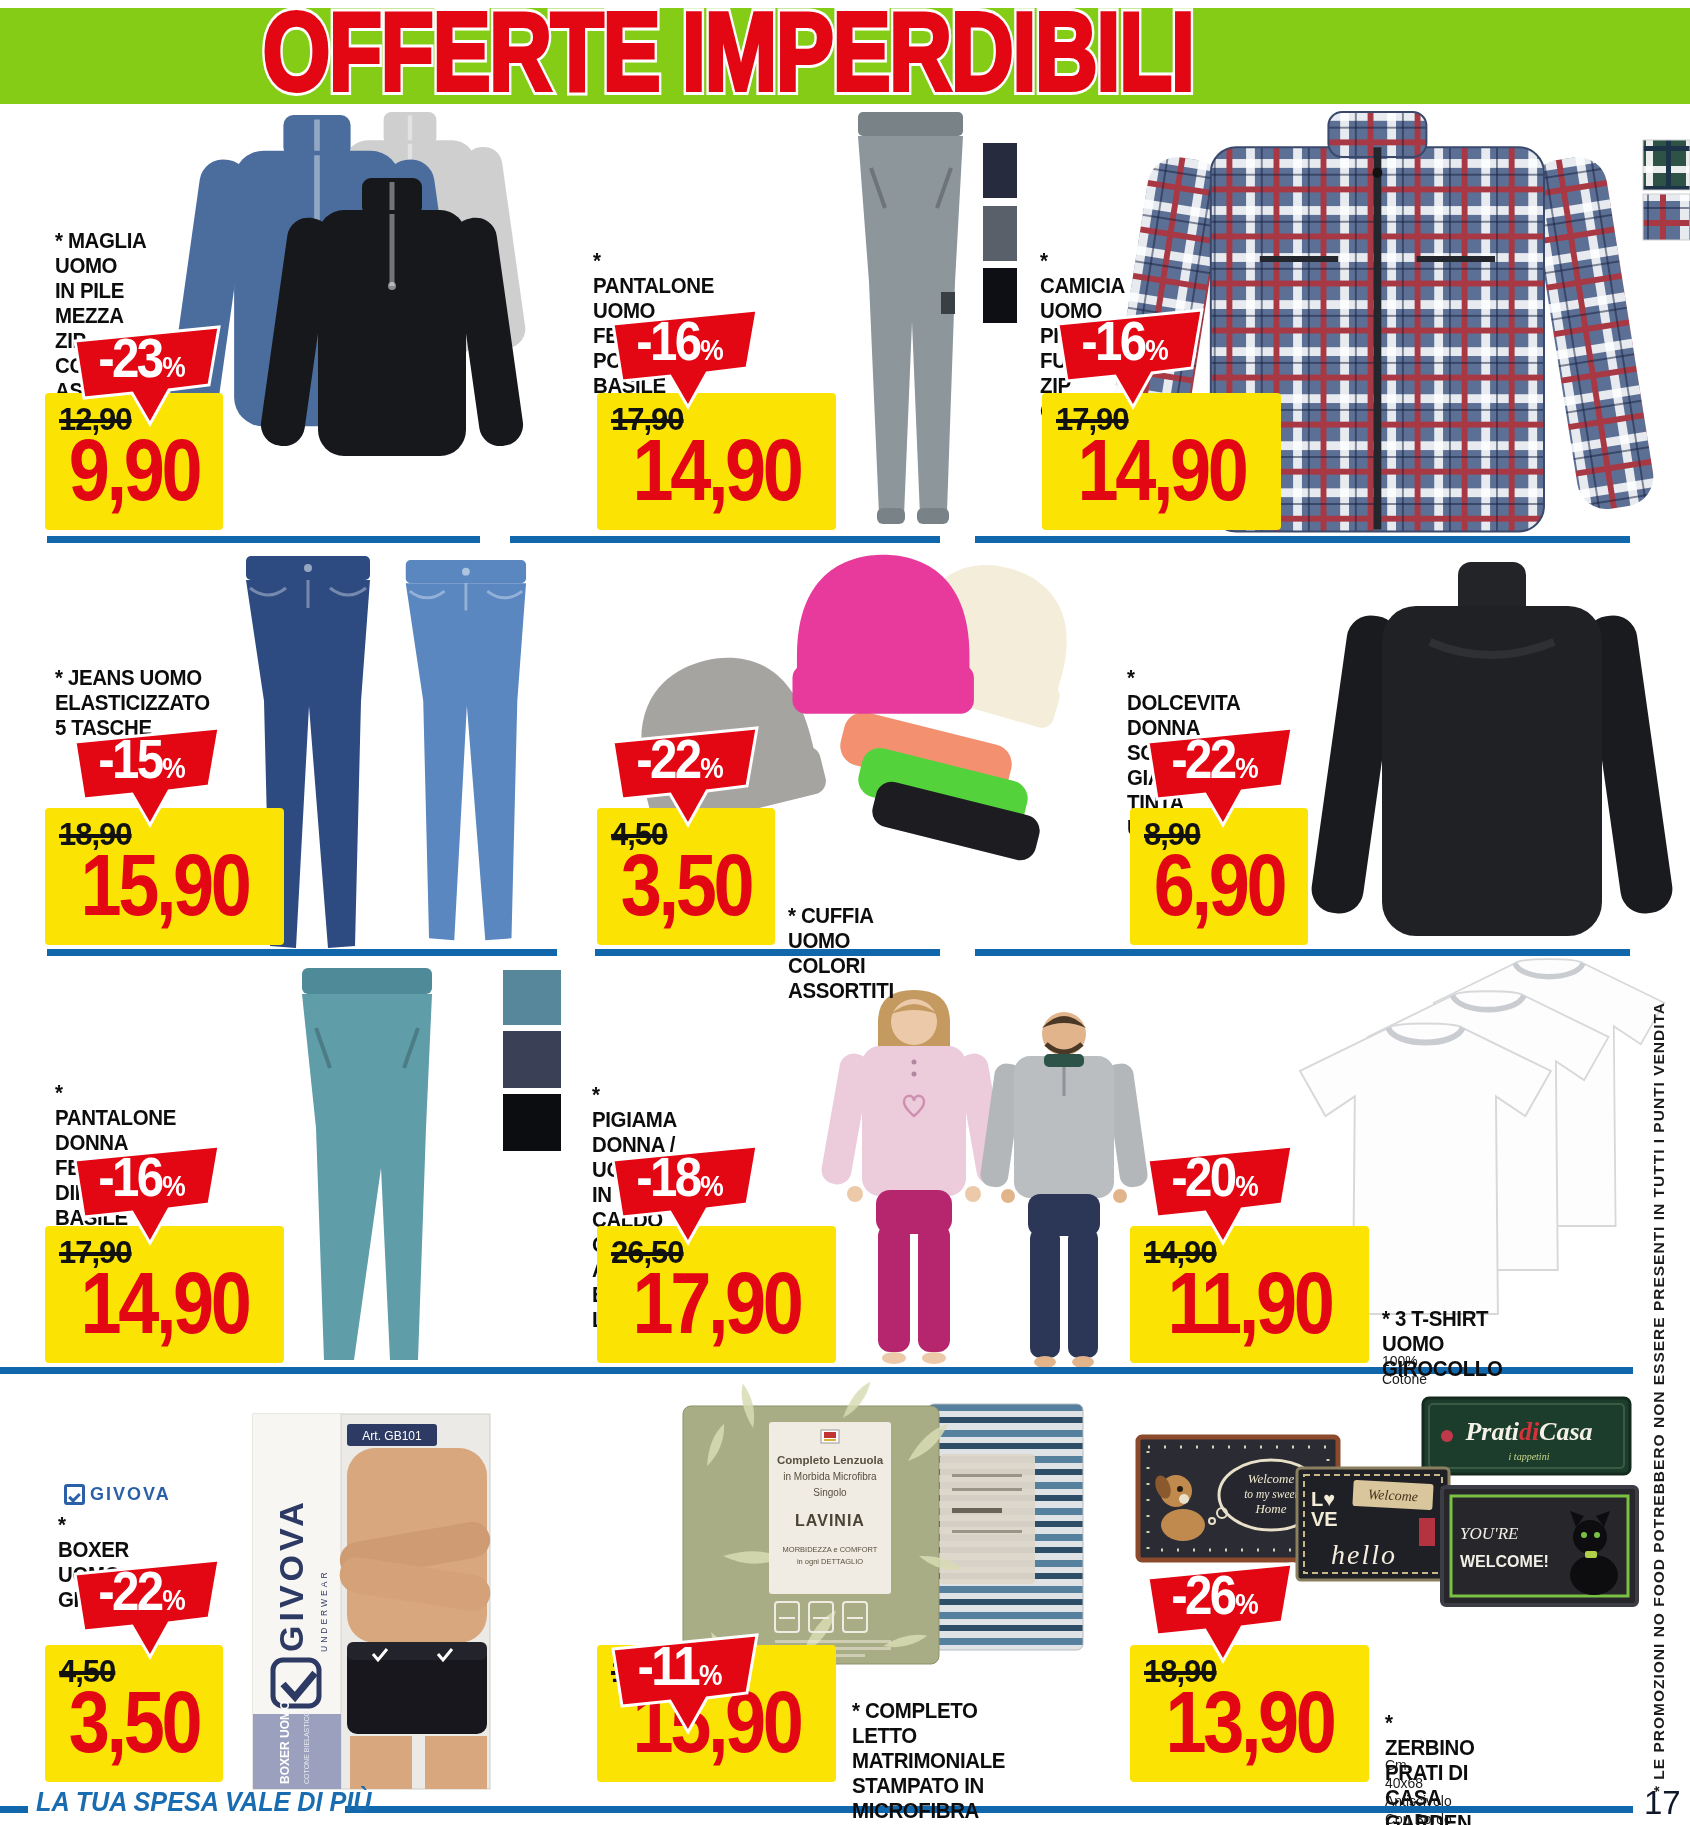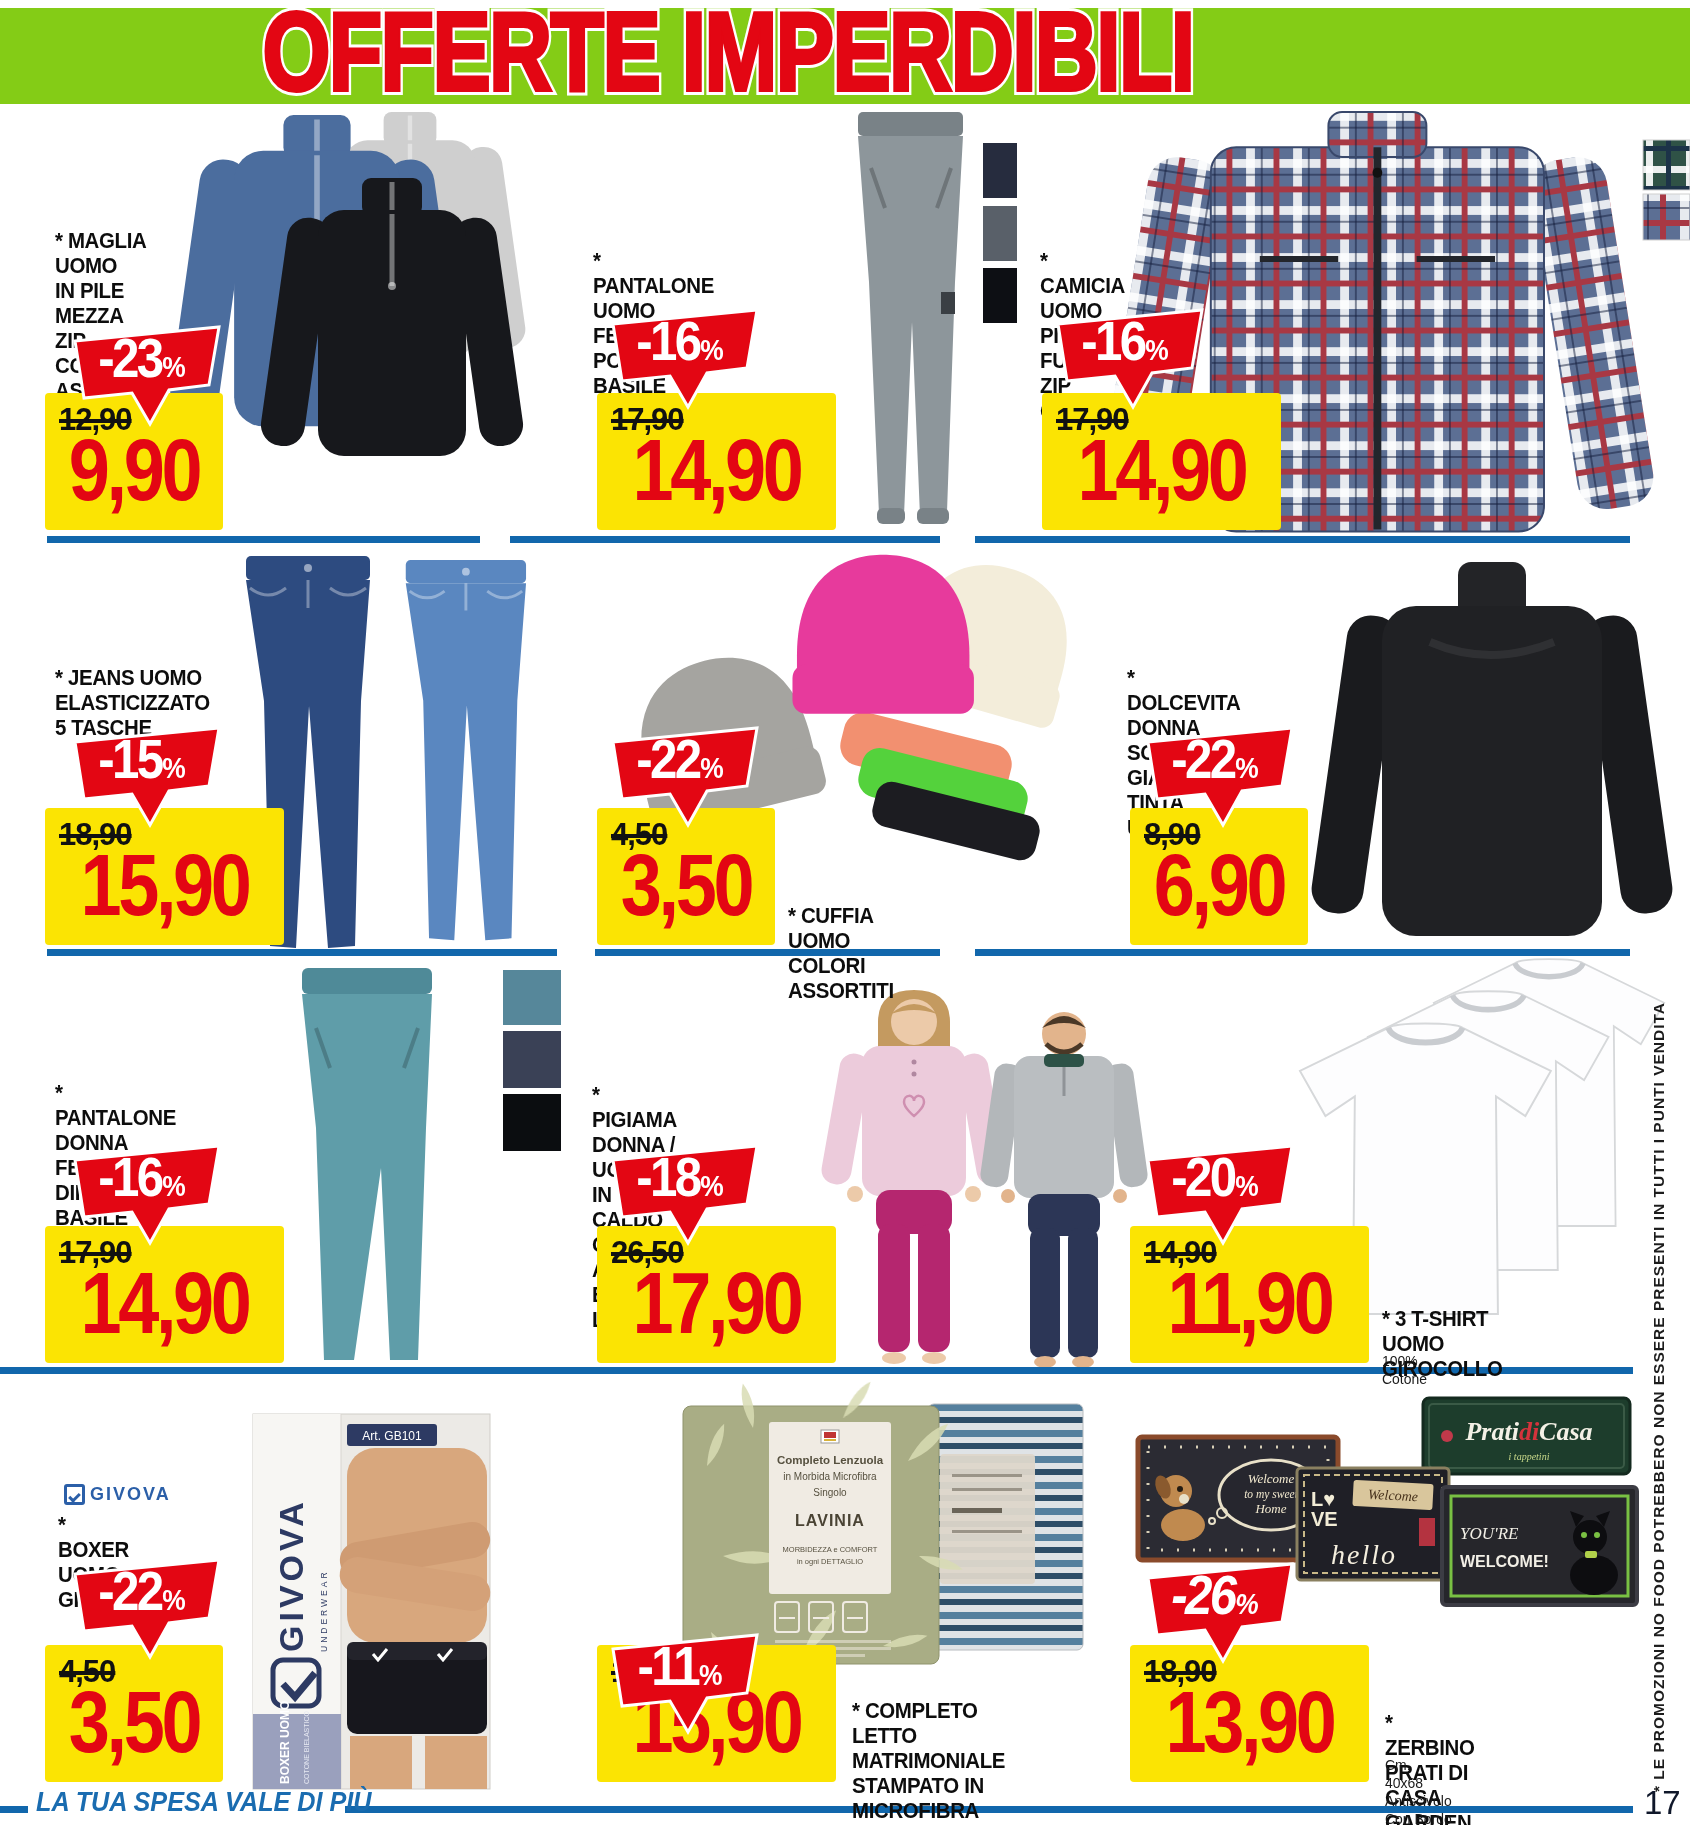--- a/index.html
+++ b/index.html
@@ -567,21 +567,21 @@
       <div class="old">17,90</div>
       <div class="new">15,90</div>
     </div>
     <div class="desc" style="left:852px;top:1698px;">* COMPLETO LETTO
 MATRIMONIALE
 STAMPATO IN
 MICROFIBRA</div>
   </section>
 
   <section class="card">
-    <div class="badge" style="left:1145px;top:1562px;font-style:italic;">
+    <div class="badge" style="left:1145px;top:1562px;">
       <svg viewBox="0 0 152 106" width="152" height="106">
           <path d="M3,16 L147,2 L137,60 L97,65 L78,99 L60,68 L12,73 Z" fill="#e30613" stroke="#fff" stroke-width="3"></path>
         </svg>
       <div class="bt">
           <span class="num">-26</span>
           <span class="pct">%</span>
         </div>
     </div>
     <div class="pricebox w5" style="left:1130px;top:1645px;">
       <div class="old">18,90</div>

